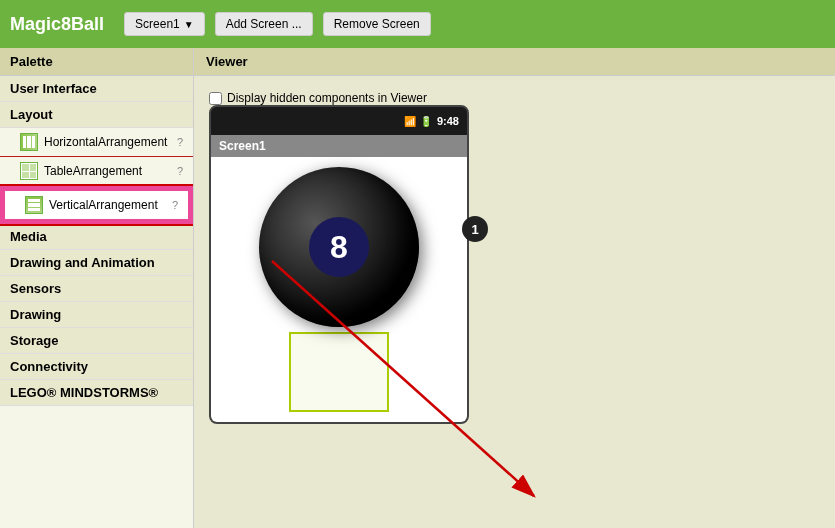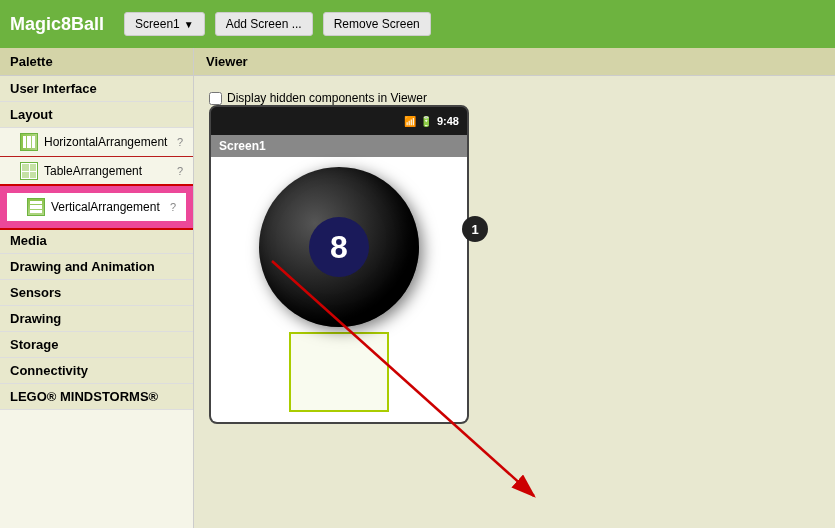--- a/index.html
+++ b/index.html
@@ -71,21 +71,21 @@
       display: flex;
       align-items: center;
       padding: 5px 10px 5px 20px;
       border-bottom: 1px solid #b91c1c;
       cursor: pointer;
       gap: 6px;
       position: relative;
     }
     .palette-item.selected {
       background: #fff;
-      border: 7px solid #ec4899;
+      border: 5px solid #ec4899;
       outline: 2px solid #cc0000;
     }
     .palette-item-icon {
       width: 18px;
       height: 18px;
       flex-shrink: 0;
     }
     .palette-item-label {
       flex: 1;
       font-size: 12px;

